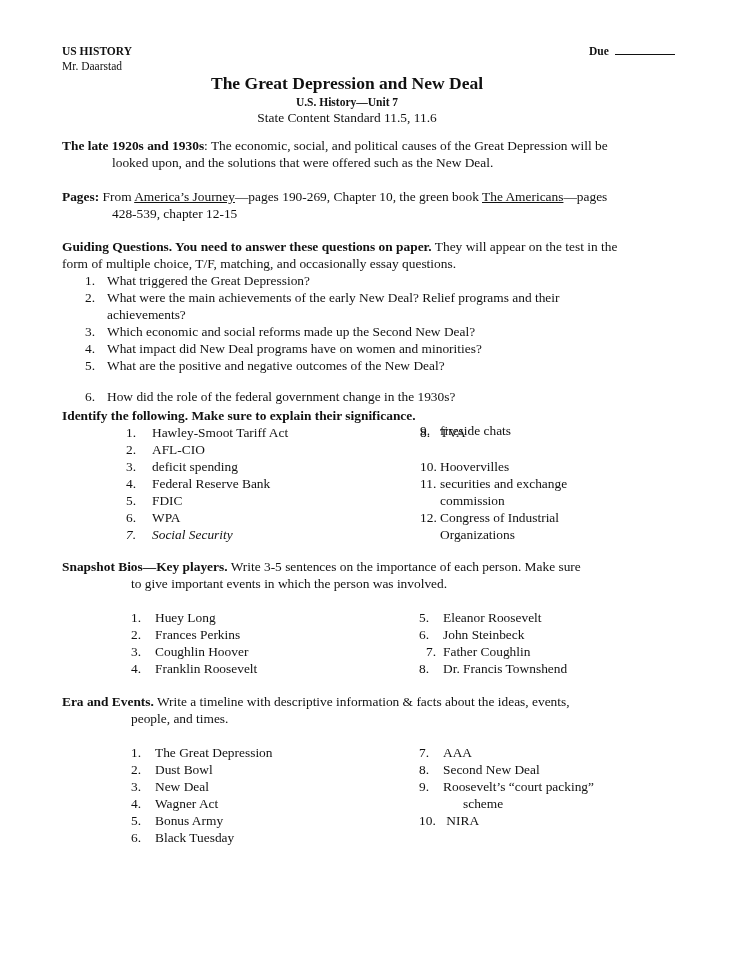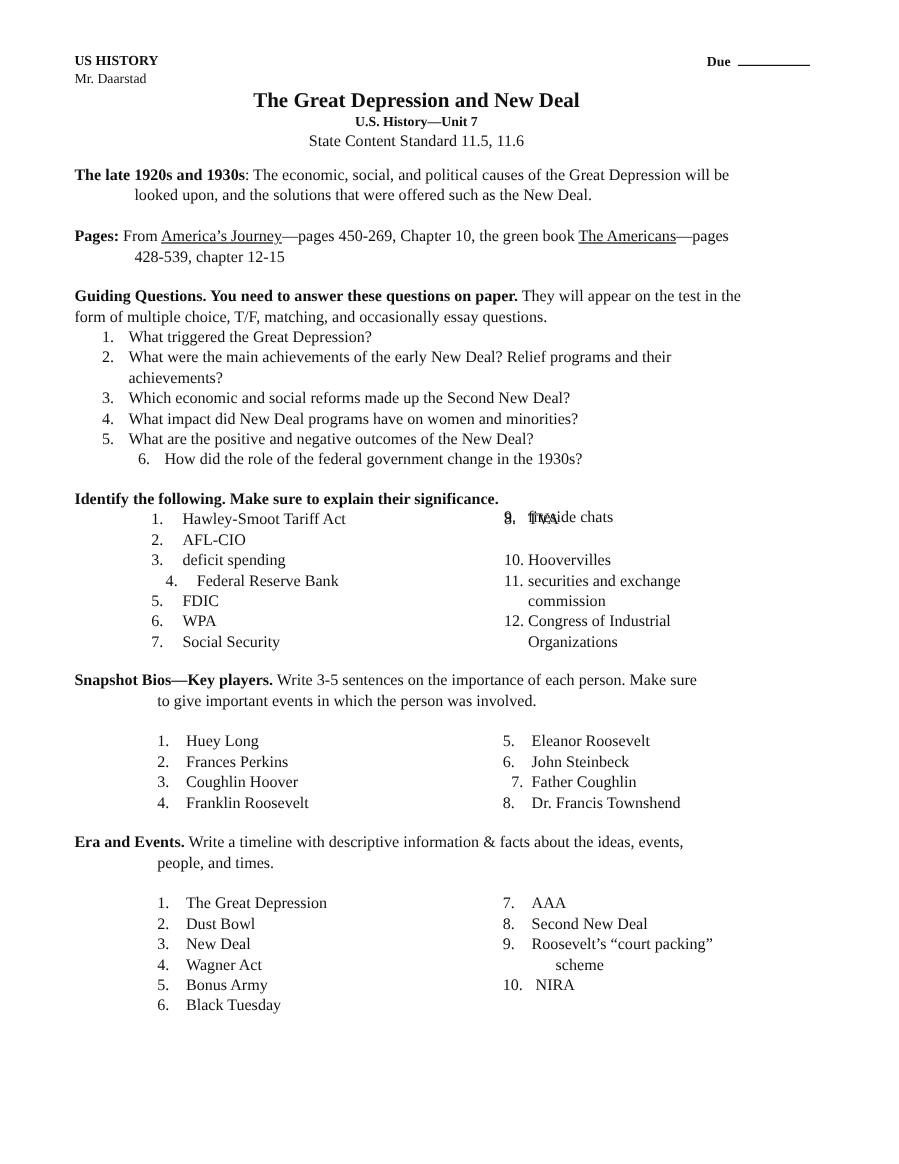--- a/index.html
+++ b/index.html
@@ -25,47 +25,47 @@
 <div class="abs b center" style="top:72px;font-size:17.5px;line-height:22px;">The Great Depression and New Deal</div>
 <div class="abs b center small" style="top:94px;">U.S. History—Unit 7</div>
 <div class="abs center" style="top:109px;">State Content Standard 11.5, 11.6</div>
 
 <div class="abs" style="left:62px;top:137px;">
   <span class="b">The late 1920s and 1930s</span><span>:  The economic, social, and political causes of the Great Depression will be</span>
 </div>
 <div class="abs" style="left:112px;top:154px;">looked upon, and the solutions that were offered such as the New Deal.</div>
 
 <div class="abs" style="left:62px;top:188px;">
-  <span class="b">Pages:</span><span>  From </span><span class="u">America’s Journey</span><span>—pages 450-269, Chapter 10, the green book </span><span class="u">The Americans</span><span>—pages</span>
+  <span class="b">Pages:</span><span>  From </span><span class="u">America’s Journey</span><span>—pages 190-269, Chapter 10, the green book </span><span class="u">The Americans</span><span>—pages</span>
 </div>
 <div class="abs" style="left:112px;top:205px;">428-539, chapter 12-15</div>
 
 <div class="abs" style="left:62px;top:238px;">
   <span class="b">Guiding Questions. You need to answer these questions on paper.</span><span>  They will appear on the test in the</span>
 </div>
 <div class="abs" style="left:62px;top:255px;">form of multiple choice, T/F, matching, and occasionally essay questions.</div>
 <div id="guiding-list">
     <div class="abs" style="left: 85px; top: 272px;"><span class="num" style="width: 22px;">1.</span><span>What triggered the Great Depression?</span></div>
     <div class="abs" style="left: 85px; top: 289px;"><span class="num" style="width: 22px;">2.</span><span>What were the main achievements of the early New Deal? Relief programs and their</span></div>
     <div class="abs" style="left: 107px; top: 306px;">achievements?</div>
     <div class="abs" style="left: 85px; top: 323px;"><span class="num" style="width: 22px;">3.</span><span>Which economic and social reforms made up the Second New Deal?</span></div>
     <div class="abs" style="left: 85px; top: 340px;"><span class="num" style="width: 22px;">4.</span><span>What impact did New Deal programs have on women and minorities?</span></div>
     <div class="abs" style="left: 85px; top: 357px;"><span class="num" style="width: 22px;">5.</span><span>What are the positive and negative outcomes of the New Deal?</span></div>
-    <div class="abs" style="left: 85px; top: 374px; margin-left: 30px;"><span class="num" style="width: 22px;">6.</span><span>How did the role of the federal government change in the 1930s?</span></div>
+    <div class="abs" style="left: 85px; top: 388px;"><span class="num" style="width: 22px;">6.</span><span>How did the role of the federal government change in the 1930s?</span></div>
   </div>
 
 <div class="abs b" style="left:62px;top:407px;text-align:center;">Identify the following. Make sure to explain their significance.</div>
 <div id="identify-list">
     <div class="abs" style="left: 126px; top: 424px;"><span class="num" style="width: 26px;">1.</span><span>Hawley-Smoot Tariff Act</span></div>
     <div class="abs" style="left: 126px; top: 441px;"><span class="num" style="width: 26px;">2.</span><span>AFL-CIO</span></div>
     <div class="abs" style="left: 126px; top: 458px;"><span class="num" style="width: 26px;">3.</span><span>deficit spending</span></div>
-    <div class="abs" style="left: 126px; top: 475px; margin-left: 12px;"><span class="num" style="width: 26px;">4.</span><span>Federal Reserve Bank</span></div>
+    <div class="abs" style="left: 126px; top: 475px;"><span class="num" style="width: 26px;">4.</span><span>Federal Reserve Bank</span></div>
     <div class="abs" style="left: 126px; top: 492px;"><span class="num" style="width: 26px;">5.</span><span>FDIC</span></div>
     <div class="abs" style="left: 126px; top: 509px;"><span class="num" style="width: 26px;">6.</span><span>WPA</span></div>
-    <div class="abs" style="left: 126px; top: 526px;"><span class="num" style="width: 26px;">7.</span><span>Social Security</span></div>
+    <div class="abs" style="left: 126px; top: 526px; font-style: italic;"><span class="num" style="width: 26px;">7.</span><span>Social Security</span></div>
     <div class="abs" style="left: 420px; top: 424px;"><span class="num" style="width: 20px;">8.</span><span>TVA</span></div>
     <div class="abs" style="left: 420px; top: 422px;"><span class="num" style="width: 20px;">9.</span><span>fireside chats</span></div>
     <div class="abs" style="left: 420px; top: 458px;"><span class="num" style="width: 20px;">10.</span><span>Hoovervilles</span></div>
     <div class="abs" style="left: 420px; top: 475px;"><span class="num" style="width: 20px;">11.</span><span>securities and exchange</span></div>
     <div class="abs" style="left: 440px; top: 492px;">commission</div>
     <div class="abs" style="left: 420px; top: 509px;"><span class="num" style="width: 20px;">12.</span><span>Congress of Industrial</span></div>
     <div class="abs" style="left: 440px; top: 526px; font-family: Liberation Serif, serif;">Organizations</div>
   </div>
 
 <div class="abs" style="left:62px;top:558px;">

